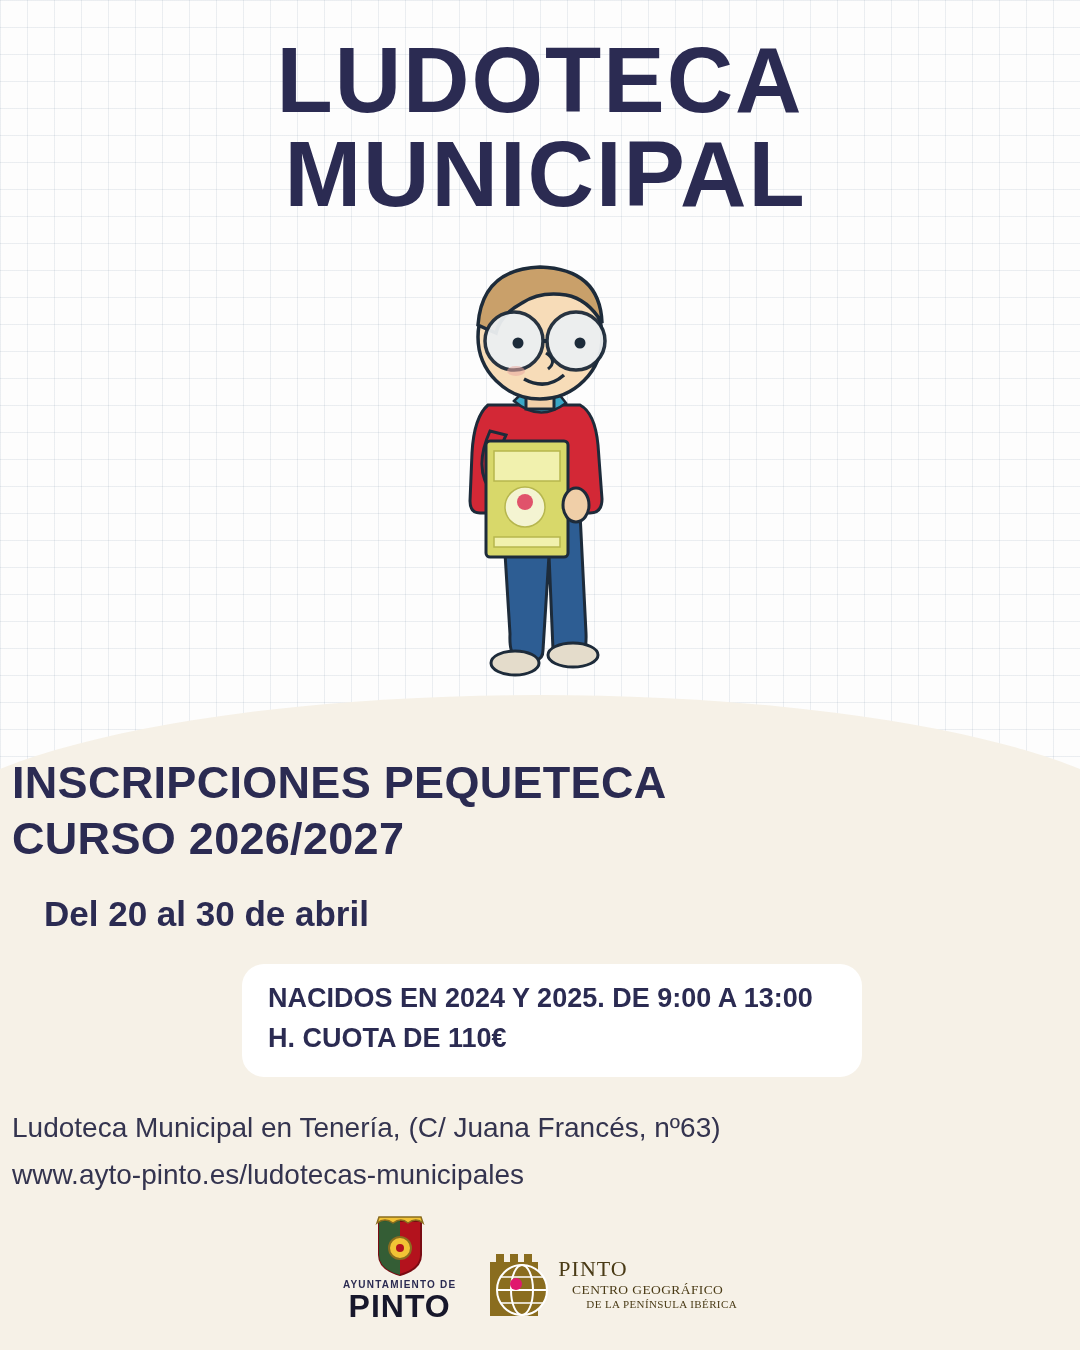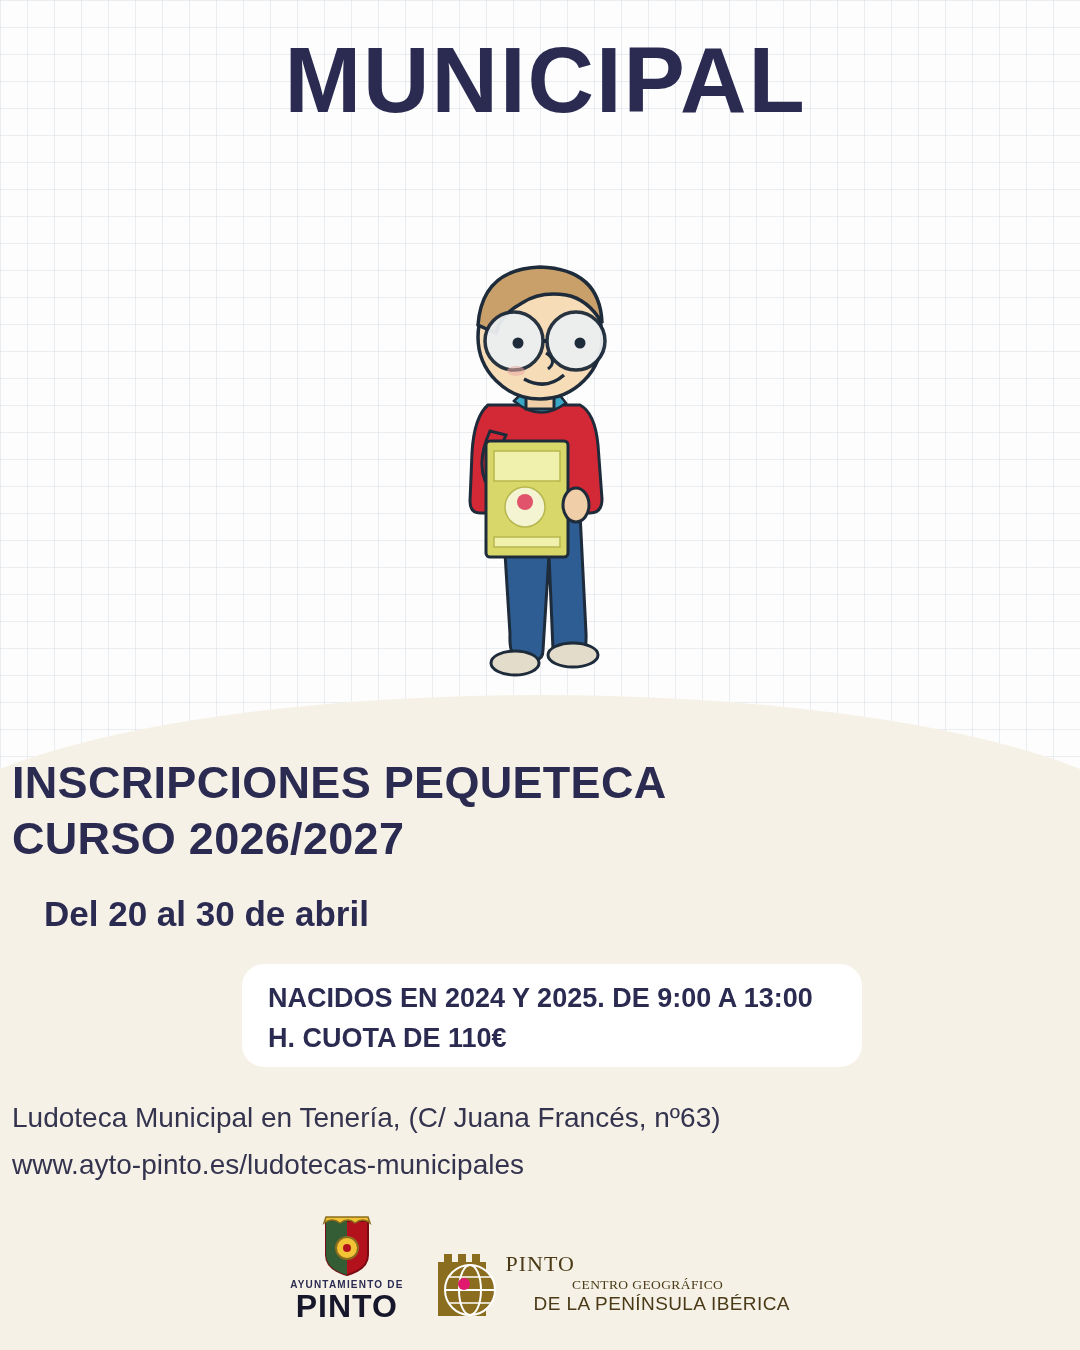--- a/index.html
+++ b/index.html
@@ -90,21 +90,21 @@
   }
 
   .highlight-wrap {
     margin-top: 30px;
     display: flex;
     justify-content: center;
   }
   .highlight {
     background: #ffffff;
     border-radius: 22px;
-    padding: 14px 26px 8px;
+    padding: 14px 26px 18px;
     font-size: 27px;
     font-weight: 700;
     line-height: 1.5;
     max-width: 620px;
   }
 
   .venue {
     margin-top: 30px;
     font-size: 28px;
     font-weight: 400;
@@ -148,30 +148,31 @@
     line-height: 1;
   }
   .logo-geo {
     display: flex;
     align-items: center;
     gap: 10px;
   }
   .logo-geo .txt { text-align: left; color: #4a3b16; }
   .logo-geo .t1 { font-family: "Liberation Serif", serif; font-size: 22px; letter-spacing: 1px; }
   .logo-geo .t2 { font-family: "Liberation Serif", serif; font-size: 13.5px; letter-spacing: .4px; text-align: center; }
-  .logo-geo .t3 { font-family: Liberation Sans, sans-serif; font-size: 19px; letter-spacing: .4px; margin-left: 28px; }
+  .logo-geo .t3 { font-family: Liberation Serif, serif; font-size: 11px; letter-spacing: .4px; margin-left: 28px; }
 </style>
 </head>
 <body>
 
 <div class="poster">
 
   <div class="cream-panel"></div>
 
   <h1 class="title">
+    <span class="l1">LUDOTECA</span>
     <span class="l2">MUNICIPAL</span>
   </h1>
 
   <div class="illustration">
     <svg width="300" height="440" viewBox="0 0 300 440">
 
       <path d="M112 250 h78 v8 l6 120 q1 22 -8 24 l-18 2 q-7 -1 -7 -9 l-4 -95 -6 95 q0 9 -7 10 l-18 -2 q-9 -2 -8 -24 z" fill="#2d5d93" stroke="#1d2b3a" stroke-width="3"></path>
 
       <ellipse cx="125" cy="408" rx="24" ry="12" fill="#e4dccb" stroke="#1d2b3a" stroke-width="3"></ellipse>
       <ellipse cx="183" cy="400" rx="25" ry="12" fill="#e4dccb" stroke="#1d2b3a" stroke-width="3"></ellipse>

